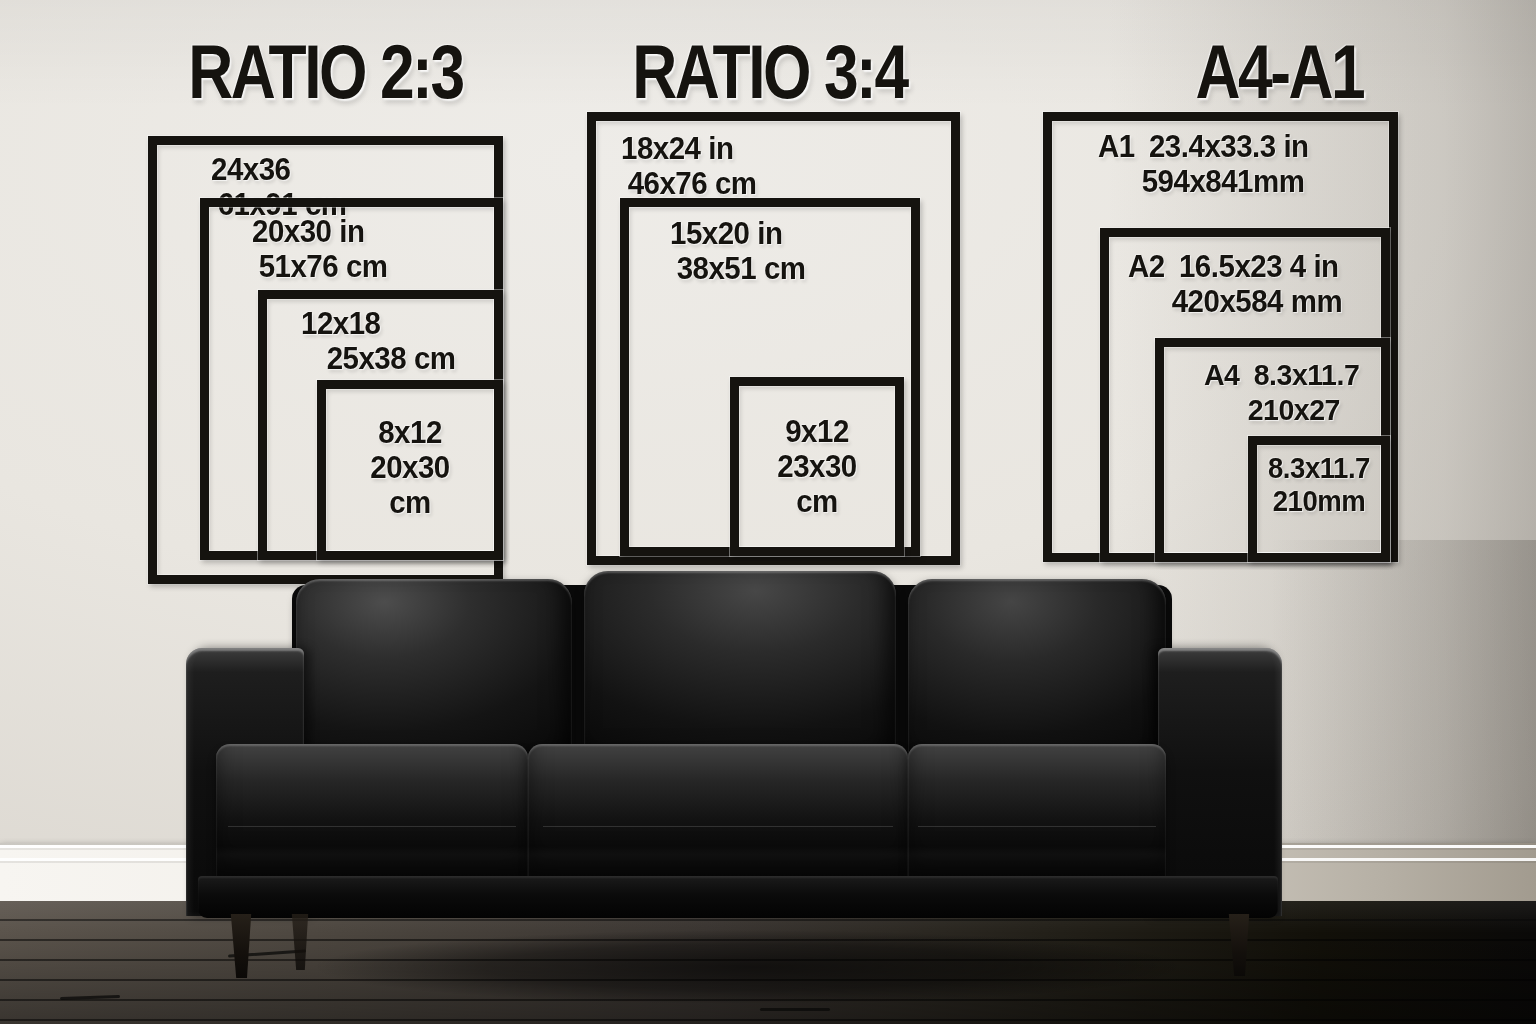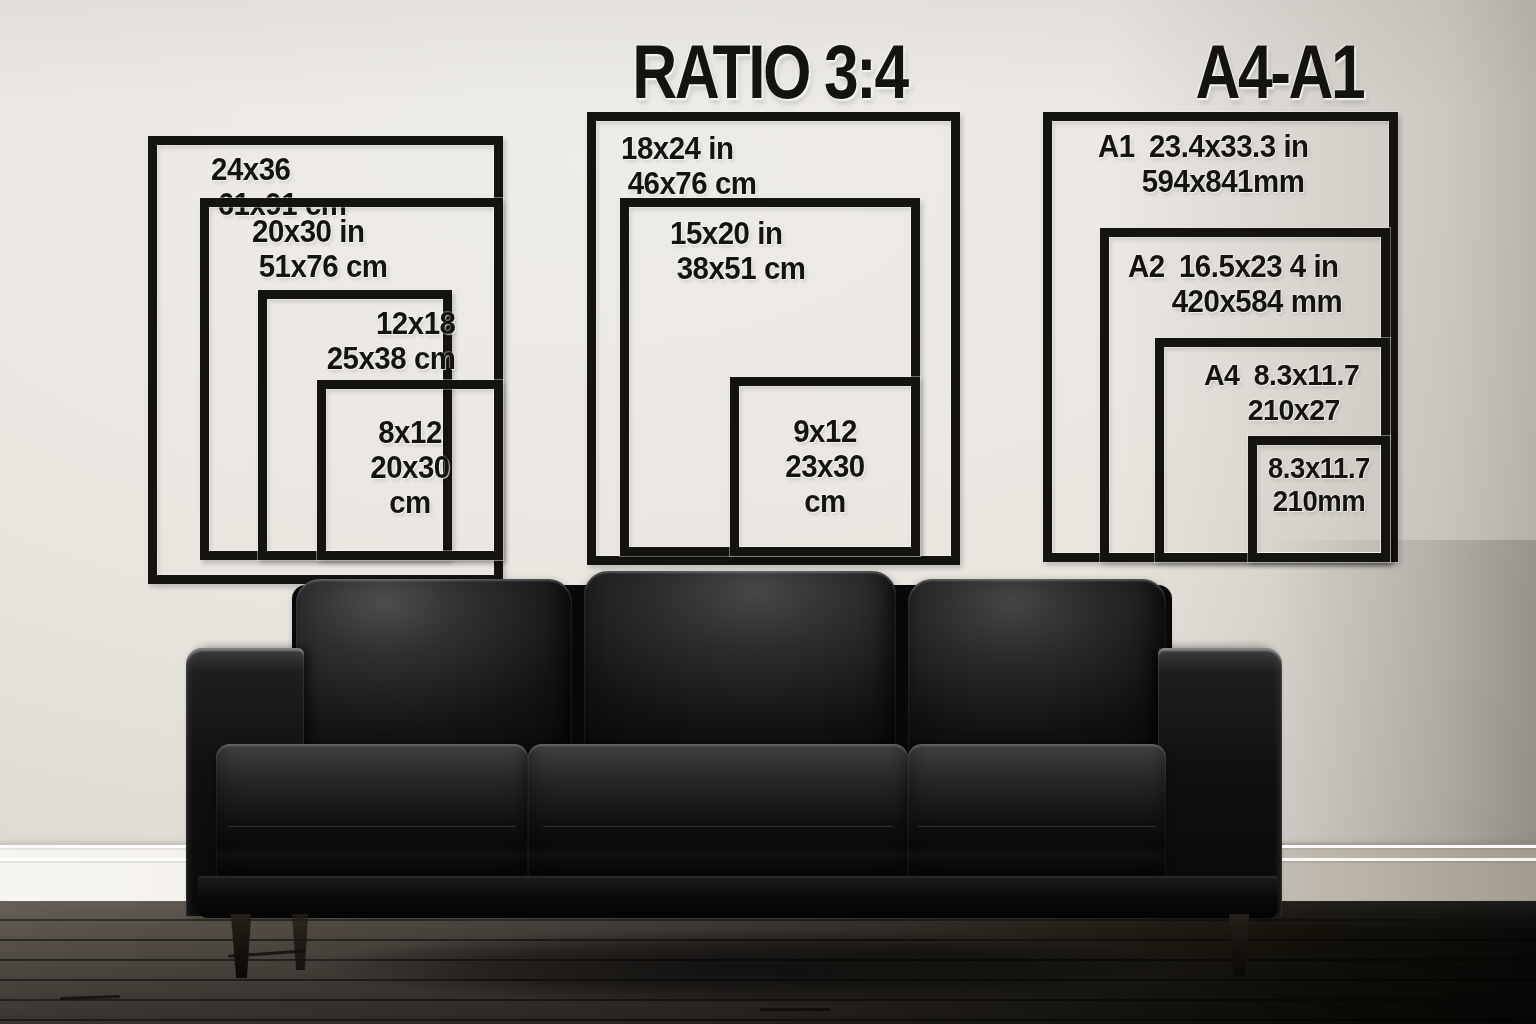--- a/index.html
+++ b/index.html
@@ -55,31 +55,31 @@
   .lbl .ind6{padding-left:7px;}
   .lbl .ind26{padding-left:27px;}
   .lbl .ind46{padding-left:46px;}
   .lbl.ctr{left:0;right:0;text-align:center;white-space:normal;transform:scaleX(.95);
     transform-origin:center top;}
   .pref{display:inline-block !important;margin-right:15px;}
   .sz{display:inline-block !important;}
   
   .c1 .b0{left:0;top:74px;width:355px;height:448px;margin-top:24px;}
   .c1 .b1{left:52px;top:160px;width:303px;height:362px;}
-  .c1 .b2{left:110px;top:252px;width:194px;height:270px;text-align:right;}
+  .c1 .b2{left:110px;top:252px;width:245px;height:270px;}
   .c1 .b3{left:169px;top:342px;width:186px;height:180px;}
   .c1 .b0 .lbl{left:54px;top:7px;}
   .c1 .b1 .lbl{left:43px;top:7px;}
   .c1 .b2 .lbl{left:34px;top:7px;}
   .c1 .b3 .lbl{top:26px;}
   
   .c2 .b0{left:4px;top:74px;width:373px;height:453px;}
   .c2 .b1{left:37px;top:160px;width:300px;height:358px;}
   .c2 .b2{left:90px;top:250px;width:247px;height:268px;}
-  .c2 .b3{left:147px;top:339px;width:190px;height:179px;}
+  .c2 .b3{left:147px;top:339px;width:174px;height:179px;}
   .c2 .b0 .lbl{left:25px;top:10px;}
   .c2 .b1 .lbl{left:41px;top:9px;}
   .c2 .b2 .lbl{left:46px;top:8px;}
   .c2 .b3 .lbl{top:28px;}
   
   .c3 .b0{left:8px;top:74px;width:355px;height:450px;}
   .c3 .b1{left:65px;top:190px;width:290px;height:334px;}
   .c3 .b2{left:120px;top:300px;width:235px;height:224px;}
   .c3 .b3{left:213px;top:398px;width:142px;height:126px;}
   .c3 .b0 .lbl{left:46px;top:8px;}
@@ -130,20 +130,21 @@
 </style>
 </head>
 <body>
 
 <div class="shot">
 
   <div class="wall"></div>
   <div class="wall-shade"></div>
 
   <section class="chart c1">
+    <h2 class="title"><span>RATIO 2:3</span></h2>
     <div class="box b0">
       <div class="lbl">
         <span>24x36</span>
         <span class="ind6">61x91 cm</span>
       </div>
     </div>
     <div class="box b1">
       <div class="lbl">
         <span>20x30 in</span>
         <span class="ind6">51x76 cm</span>

